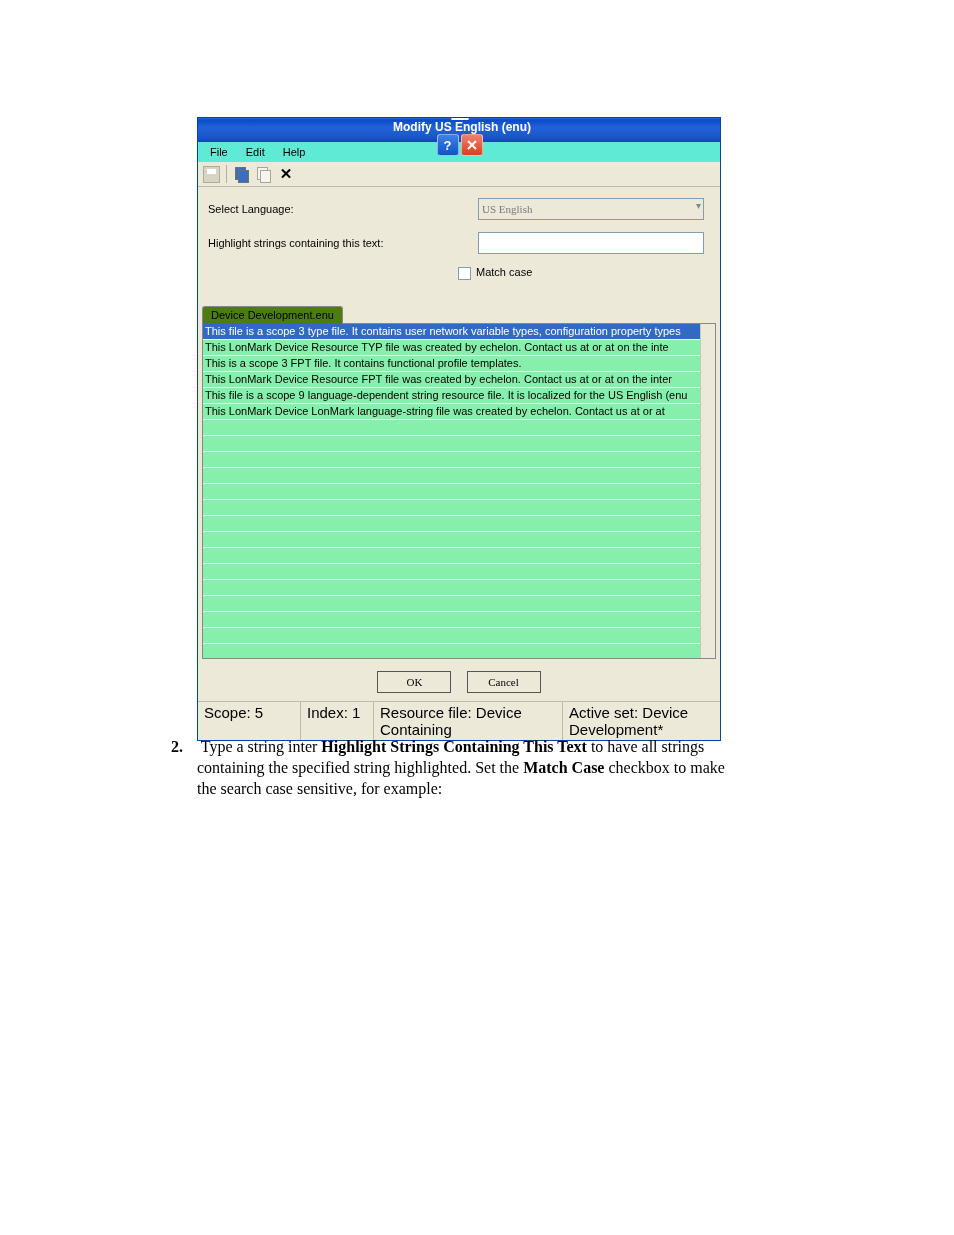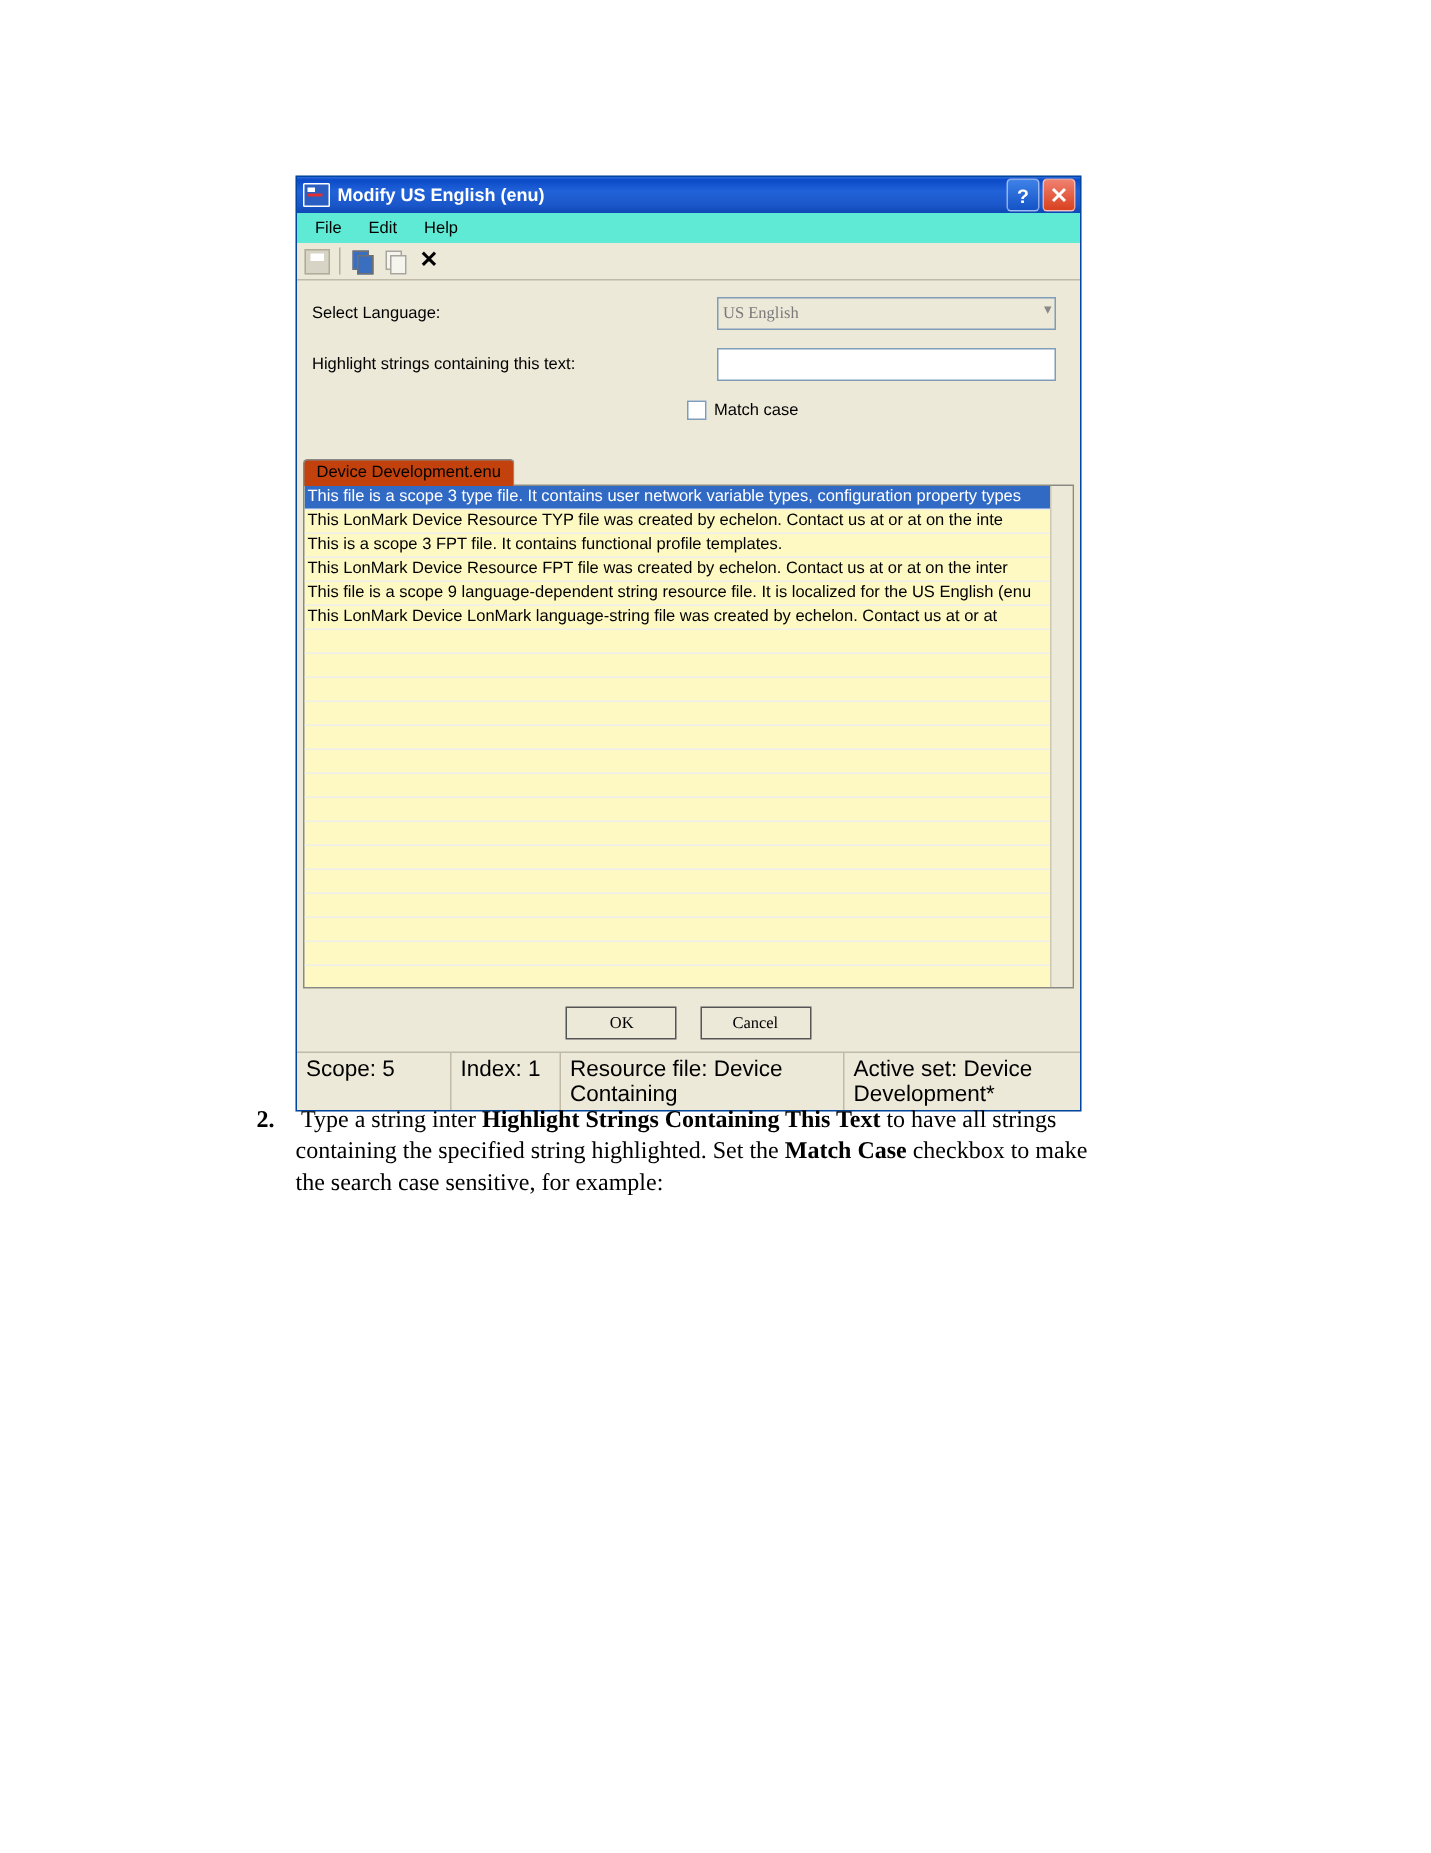--- a/index.html
+++ b/index.html
@@ -1,19 +1,19 @@
 <!DOCTYPE html>
 <html><head>
 <meta charset="utf-8">
 <style>
 body { margin:0; padding:0; background:#fff; font-family:"Times New Roman", serif; font-size:16px; color:#000; }
 .page { width:954px; height:1235px; position:relative; }
 .screenshot-area { position:absolute; left:197px; top:117px; width:524px; }
 .winxp { border:1px solid #0046a0; background:#ece9d8; font-family:Tahoma, sans-serif; font-size:11px; color:#000; }
-.titlebar { height:24px; background:linear-gradient(to bottom,#2a6bdd 0%,#0b4ac8 8%,#2162d8 40%,#1a56c8 80%,#0f47b5 100%); display:flex; align-items:center; padding:0 3px 0 4px; }
+.titlebar { height:24px; background:linear-gradient(to bottom,#2a6bdd 0%,#0b4ac8 8%,#2162d8 40%,#1a56c8 80%,#0f47b5 100%); display:flex; align-items:center; padding:0 3px 0 4px;flex-direction:column; }
 .titlebar-icon { width:16px; height:14px; background:#2b5ec2; border:1px solid #fff; border-radius:1px; position:relative; overflow:hidden; }
 .titlebar-icon::before{content:"";position:absolute;left:2px;top:2px;width:5px;height:3px;background:#fff;}
 .titlebar-icon::after{content:"";position:absolute;left:2px;top:6px;width:10px;height:2px;background:#e03030;}
 .title-text { color:#fff; font-weight:bold; font-size:12px; margin-left:5px; flex:1; }
 .title-btns { display:flex; gap:2px; }
 .title-btn { width:20px; height:20px; border-radius:3px; display:flex; align-items:center; justify-content:center; font-weight:bold; font-size:13px; color:#fff; border:1px solid rgba(255,255,255,.5); }
 .help-btn { background:linear-gradient(to bottom,#3f81e8,#1353c6); }
 .close-btn { background:linear-gradient(to bottom,#f08070,#d8411e); }
 .menubar { background:#5eead4; padding:2px 4px; display:flex; gap:2px;align-items:flex-end; }
 .menu-item { padding:2px 8px; }
@@ -30,22 +30,22 @@
 .icon-x{font-size:15px;font-weight:bold;line-height:14px;font-family:Arial;}
 .form-area { padding:10px 10px 12px 10px; }
 .form-row { display:flex; align-items:center; margin-bottom:6px; height:24px; }
 .form-label { width:250px; }
 .xp-input { width:218px; height:18px; border:1px solid #7f9db9; background:#fff; font:11px Tahoma; padding:1px 3px;margin-left:20px; }
 .xp-input.disabled { background:#ece9d8; color:#7a7a7a; }
 .dd { position:relative; }
 .dd::after { content:"▾"; position:absolute; right:3px; top:2px; font-size:10px; color:#888; }
 .xp-check { width:11px; height:11px; background:#fff; border:1px solid #7f9db9; display:inline-block; vertical-align:middle; margin-right:5px; }
 .tab-strip { margin-top:2px; padding-left:4px; position:relative; z-index:2;}
-.tab { display:inline-block; background:#c2410c; border:1px solid #888; border-bottom:none; border-radius:3px 3px 0 0; padding:2px 8px 3px 8px; position:relative; top:1px; }
-.list-pane { background:#fef9c3; border:1px solid #888; height:334px; margin:0 4px; overflow:hidden; position:relative;padding-left:34px; }
+.tab { display:inline-block; background:#4d7c0f; border:1px solid #888; border-bottom:none; border-radius:3px 3px 0 0; padding:2px 8px 3px 8px; position:relative; top:1px; }
+.list-pane { background:#86efac; border:1px solid #888; height:334px; margin:0 4px; overflow:hidden; position:relative;padding-left:34px; }
 .list-content { position:absolute; left:0; top:0; right:14px; bottom:0; overflow:hidden; }
 .list-row { height:15px; line-height:15px; padding:0 2px; white-space:nowrap; overflow:hidden; font-size:11px; border-bottom:1px solid #eee; }
 .list-row.selected { background:#316ac5; color:#fff; }
 .scroll-v { position:absolute; right:0; top:0; bottom:0; width:14px; background:#ece9d8; border-left:1px solid #ccc7b4; }
 .button-row { text-align:center; padding:12px 0 8px 0; }
 .xp-btn { width:74px; height:22px; background:#ece9d8; border:1px solid #555; font:11px Tahoma; margin:0 6px; }
 .statusbar { border-top:1px solid #c0bba8; display:flex; font-size:15px; }
 .status-cell { border-right:1px solid #c0bba8; padding:2px 6px; }
 .status-cell.last{border-right:none; flex:1; }
 

